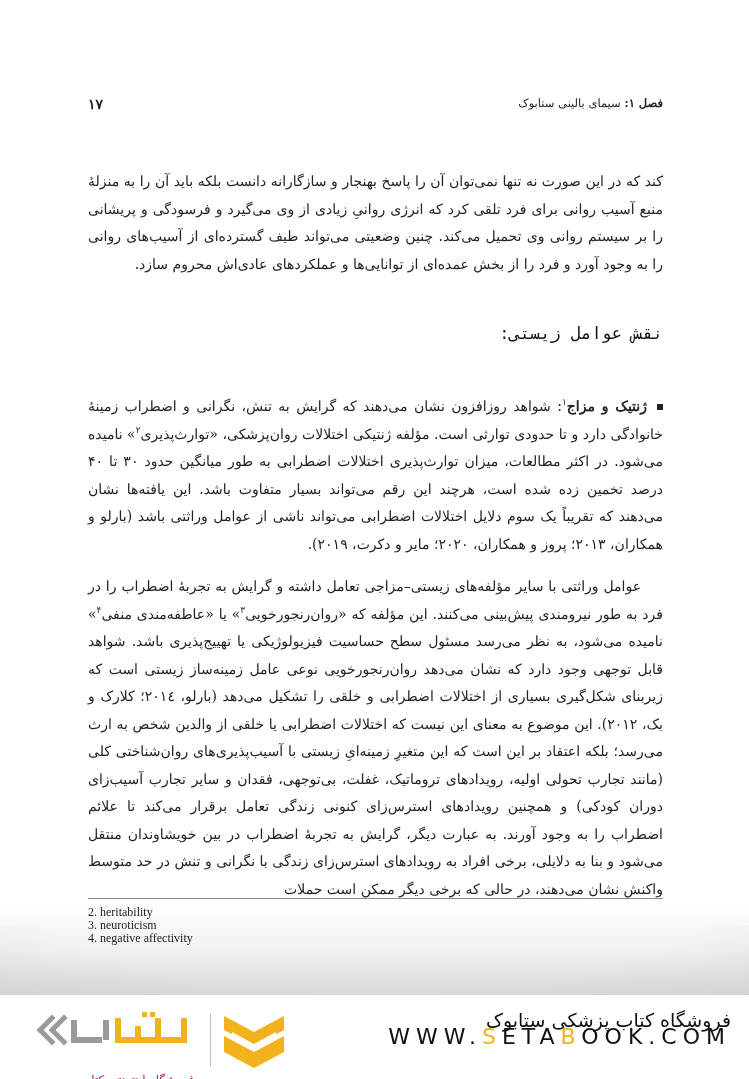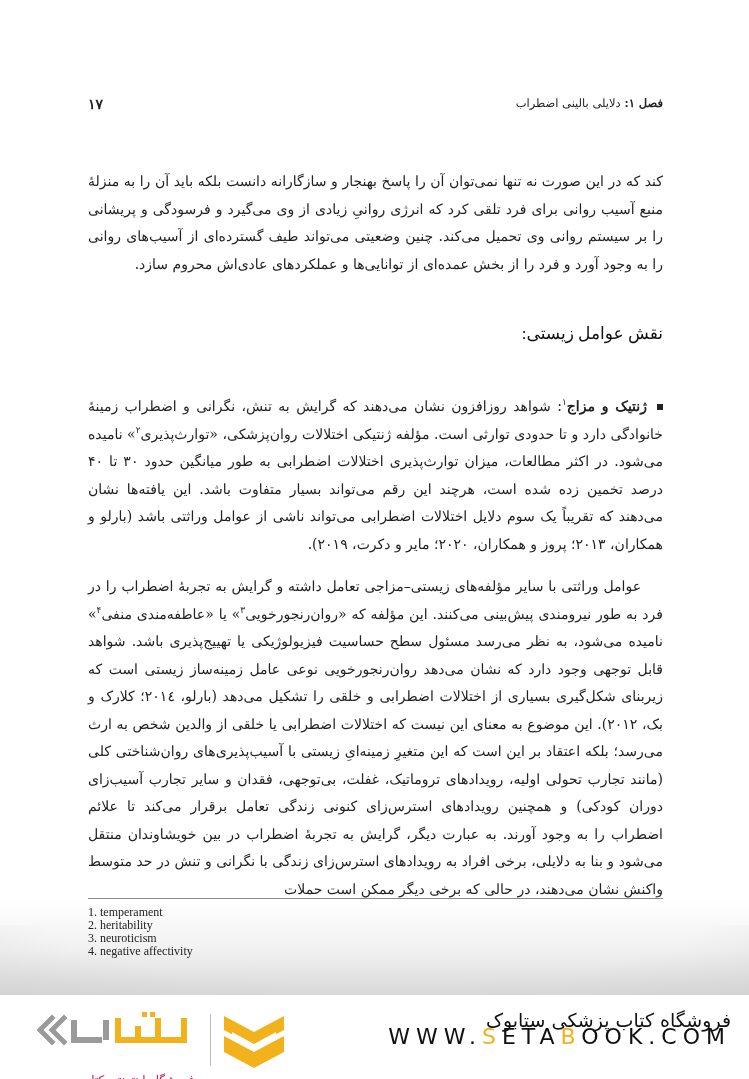--- a/index.html
+++ b/index.html
@@ -30,21 +30,21 @@
   }
   .body-text p { margin: 0; }
   .p1 { top: 138px; }
   .section-title {
     position: absolute; top: 274px; left: 88px; width: 575px; text-align: center;
     direction: rtl; font-family: "DejaVu Sans", "Liberation Sans", sans-serif;
     font-size: 18px; color: #111;
   }
   .sub-title {
     position: absolute; top: 323px; left: 88px; width: 575px; text-align: right;
-    direction: rtl; font-family: Liberation Serif, serif;
+    direction: rtl; font-family: Liberation Mono, monospace;
     font-size: 17px; color: #111;
   }
   .p2 { top: 363px; }
   .p2 .bullet {
     display: inline-block; width: 6px; height: 6px; background: #222;
     margin-left: 10px; vertical-align: middle;
   }
   .p2 .term { font-weight: bold; }
   sup { font-size: 9px; line-height: 0; }
   .p3 { top: 543px; text-indent: 22px; }
@@ -76,21 +76,21 @@
     position: absolute; left: 52px; top: 38px; direction: rtl;
     font-family: "DejaVu Sans", "Liberation Sans", sans-serif; font-size: 12px; color: #be185d; white-space: nowrap; margin-top: 25px;
   }
 </style>
 </head>
 <body>
 
 <div class="page">
 
   <div class="running-head">
-    <span class="chapter"><b>فصل ۱:</b> <span>دلایلی بالینی اضطراب</span></span>
+    <span class="chapter"><b>فصل ۱:</b> <span>سیمای بالینی ستابوک</span></span>
     <span class="pagenum">۱۷</span>
   </div>
 
   <div class="body-text p1">
     <p>کند که در این صورت نه تنها نمی‌توان آن را پاسخ بهنجار و سازگارانه دانست بلکه باید آن را به منزلهٔ منبع آسیب روانی برای فرد تلقی کرد که انرژی روانیِ زیادی از وی می‌گیرد و فرسودگی و پریشانی را بر سیستم روانی وی تحمیل می‌کند. چنین وضعیتی می‌تواند طیف گسترده‌ای از آسیب‌های روانی را به وجود آورد و فرد را از بخش عمده‌ای از توانایی‌ها و عملکردهای عادی‌اش محروم سازد.</p>
   </div>
 
 
   <div class="sub-title">نقش عوامل زیستی:</div>
 
@@ -98,21 +98,20 @@
     <p><span class="bullet"></span><span class="term">ژنتیک و مزاج</span><sup>۱</sup><span>: شواهد روزافزون نشان می‌دهند که گرایش به تنش، نگرانی و اضطراب زمینهٔ خانوادگی دارد و تا حدودی توارثی است. مؤلفه ژنتیکی اختلالات روان‌پزشکی، «توارث‌پذیری</span><sup>۲</sup><span>» نامیده می‌شود. در اکثر مطالعات، میزان توارث‌پذیری اختلالات اضطرابی به طور میانگین حدود ۳۰ تا ۴۰ درصد تخمین زده شده است، هرچند این رقم می‌تواند بسیار متفاوت باشد. این یافته‌ها نشان می‌دهند که تقریباً یک سوم دلایل اختلالات اضطرابی می‌تواند ناشی از عوامل وراثتی باشد (بارلو و همکاران، ۲۰۱۳؛ پروز و همکاران، ۲۰۲۰؛ مایر و دکرت، ۲۰۱۹).</span></p>
   </div>
 
   <div class="body-text p3">
     <p><span>عوامل وراثتی با سایر مؤلفه‌های زیستی–مزاجی تعامل داشته و گرایش به تجربهٔ اضطراب را در فرد به طور نیرومندی پیش‌بینی می‌کنند. این مؤلفه که «روان‌رنجورخویی</span><sup>۳</sup><span>» یا «عاطفه‌مندی منفی</span><sup>۴</sup><span>» نامیده می‌شود، به نظر می‌رسد مسئول سطح حساسیت فیزیولوژیکی یا تهییج‌پذیری باشد. شواهد قابل توجهی وجود دارد که نشان می‌دهد روان‌رنجورخویی نوعی عامل زمینه‌ساز زیستی است که زیربنای شکل‌گیری بسیاری از اختلالات اضطرابی و خلقی را تشکیل می‌دهد (بارلو، ۲۰۱٤؛ کلارک و بک، ۲۰۱۲). این موضوع به معنای این نیست که اختلالات اضطرابی یا خلقی از والدین شخص به ارث می‌رسد؛ بلکه اعتقاد بر این است که این متغیرِ زمینه‌ایِ زیستی با آسیب‌پذیری‌های روان‌شناختی کلی (مانند تجارب تحولی اولیه، رویدادهای تروماتیک، غفلت، بی‌توجهی، فقدان و سایر تجارب آسیب‌زای دوران کودکی) و همچنین رویدادهای استرس‌زای کنونی زندگی تعامل برقرار می‌کند تا علائم اضطراب را به وجود آورند. به عبارت دیگر، گرایش به تجربهٔ اضطراب در بین خویشاوندان منتقل می‌شود و بنا به دلایلی، برخی افراد به رویدادهای استرس‌زای زندگی با نگرانی و تنش در حد متوسط واکنش نشان می‌دهند، در حالی که برخی دیگر ممکن است حملات</span></p>
   </div>
 
   <div class="fn-rule"></div>
 
   <div class="footnotes">
-    <div>1. temperament</div>
     <div>2. heritability</div>
     <div>3. neuroticism</div>
     <div>4. negative affectivity</div>
   </div>
 </div>
 
 <div class="banner">
   <div class="shop-name">فروشگاه کتاب پزشکی ستابوک</div>
   <div class="url"><span>WWW.</span><span class="hl">S</span><span>ETA</span><span class="hl">B</span><span>OOK.COM</span></div>
 </div>

